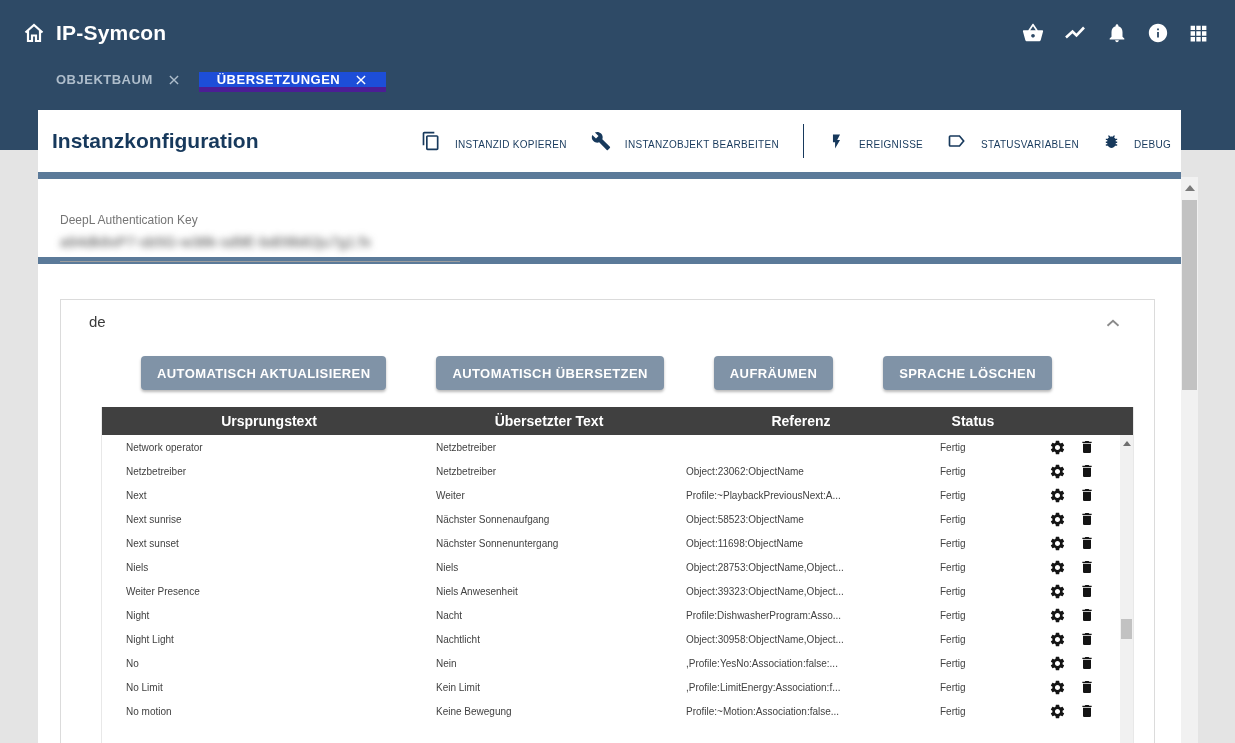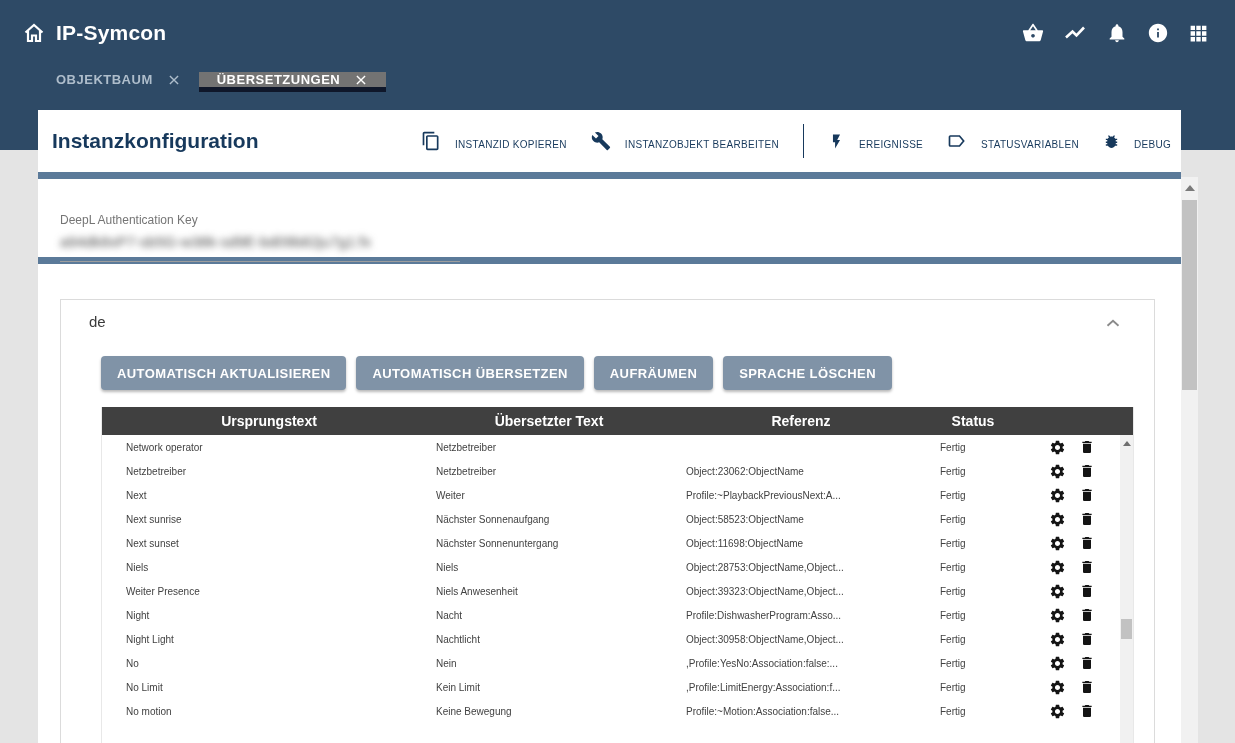--- a/index.html
+++ b/index.html
@@ -14,21 +14,21 @@
   .brand { display:flex; align-items:center; gap:10px; padding-left:22px; color:#fff; }
   .brand-title { font-size:21px; font-weight:bold; letter-spacing:.2px; }
   .top-icons { margin-left:auto; display:flex; align-items:center; gap:19px; padding-right:26px; color:#fff; }
   .ic { display:inline-block; line-height:0; }
   .ic svg { display:block; }
 
   
   .tabbar { left:38px; top:72px; height:38px; display:flex; align-items:flex-start; }
   .tab { display:flex; align-items:center; gap:14px; padding:0 18px; font-size:13px;
     font-weight:bold; letter-spacing:.5px; color:#AEBDCB; cursor:default; }
-  .tab.active { background:#737373; color:#FFFFFF; border-bottom:5px solid #0f172a; }
+  .tab.active { background:#1d4ed8; color:#FFFFFF; border-bottom:5px solid #4c1d95; }
   .tab .x { font-size:15px; font-weight:normal; }
 
   
   .panel { left:38px; top:110px; width:1143px; height:633px; background:#fff; }
   .hdr { position:relative; height:62px; display:flex; align-items:center; padding-left:14px; }
   .page-title { font-size:21px; font-weight:600; color:#17395C; }
   .toolbar { margin-left:auto; display:flex; align-items:center; gap:24px; padding-right:10px; color:#17395C; }
   .tb-item { display:flex; align-items:center; gap:14px; cursor:pointer; }
   .tb-item span.lbl { font-size:10px; letter-spacing:.3px; font-weight:500; padding-top:6px; }
   .tb-sep { width:1px; height:34px; background:#17395C; }
@@ -43,21 +43,21 @@
 
   
   .cardwrap { position:relative; }
   .card { position:absolute; left:22px; top:35px; width:1095px; height:470px;
     background:#fff; border:1px solid #DBDBDB; }
   .lang-code { position:absolute; left:28px; top:13px; font-size:15px; color:#3A3A3A; }
   .collapse { position:absolute; right:30px; top:12px; color:#8a8a8a; cursor:pointer; }
   .btnrow { position:absolute; left:40px; top:56px; display:flex; gap:10px; }
   .btn { height:34px; padding:0 16px; background:#8093A7; color:#fff; border:none;
     border-radius:4px; font-family:"Liberation Sans",sans-serif; font-size:13px; font-weight:bold;
-    letter-spacing:.4px; box-shadow:0 2px 3px rgba(0,0,0,.28); cursor:pointer; }
+    letter-spacing:.4px; box-shadow:0 2px 3px rgba(0,0,0,.28); cursor:pointer;margin-left:40px; }
 
   
   .ttable { position:absolute; left:40px; top:107px; width:1033px; height:340px;
     border:1px solid #E8E8E8; border-top:none; }
   .thead { height:28px; background:#404040; color:#fff; font-size:14px; font-weight:600;text-align:center; }
   .trow, .thead { display:grid; grid-template-columns:310px 250px 254px 90px 1fr; align-items:center; }
   .trow { height:24px; font-size:10px; color:#424242; background:#fff; }
   .c { padding-left:24px; white-space:nowrap; overflow:hidden; }
   .actions { display:flex; align-items:center; gap:13px; padding-left:43px; color:#111; }
   .actions .ic { cursor:pointer; }

